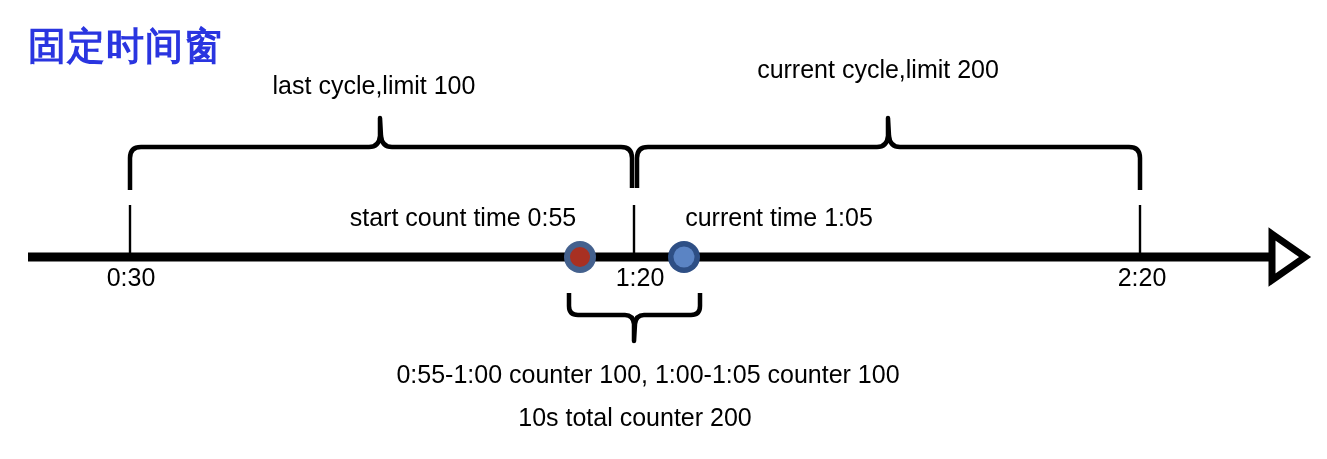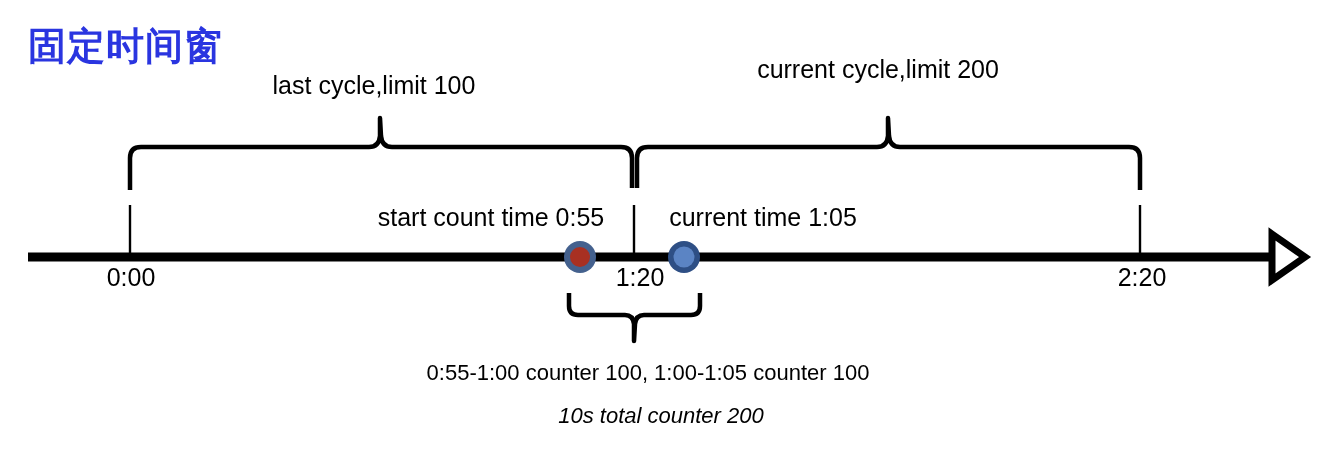--- a/index.html
+++ b/index.html
@@ -33,47 +33,47 @@
   }
   .title {
     color: #2a35e0;
     font-size: 38px;
     font-weight: 700;
     letter-spacing: 1px;
   }
   .cycle-label { font-size: 25px; }
   .inline-label { font-size: 25px; }
   .tick-label { font-size: 25px; }
-  .bottom-label { font-size: 22px; }
+  .bottom-label { font-size: 25px; }
   .center { transform: translateX(-50%); }
 </style>
 </head>
 <body>
 
 <div id="canvas">
 
   <div class="lbl title" style="left:28px; top:27px;">固定时间窗</div>
 
   <div class="lbl cycle-label center" style="left:374px; top:57px;margin-top:16px;">last cycle,limit 100</div>
 
   <div class="lbl cycle-label center" style="left:878px; top:57px;">current cycle,limit 200</div>
 
-  <div class="lbl inline-label center" style="left:463px; top:205px;margin-left:28px;">start count time 0:55</div>
+  <div class="lbl inline-label center" style="left:463px; top:205px;">start count time 0:55</div>
 
-  <div class="lbl inline-label center" style="left:763px; top:205px;text-align:right;">current time 1:05</div>
+  <div class="lbl inline-label center" style="left:779px; top:205px;text-align:right;">current time 1:05</div>
 
-  <div class="lbl tick-label center" style="left:131px; top:265px;">0:00</div>
+  <div class="lbl tick-label center" style="left:131px; top:265px;">0:30</div>
 
   <div class="lbl tick-label center" style="left:640px; top:265px;">1:20</div>
 
   <div class="lbl tick-label center" style="left:1142px; top:265px;">2:20</div>
 
   <div class="lbl bottom-label center" style="left:648px; top:362px;">0:55-1:00 counter 100, 1:00-1:05 counter 100</div>
 
-  <div class="lbl bottom-label center" style="left:661px; top:405px;font-style:italic;">10s total counter 200</div>
+  <div class="lbl bottom-label center" style="left:635px; top:405px;">10s total counter 200</div>
 
   <svg class="layer" viewBox="0 0 1327 459" xmlns="http://www.w3.org/2000/svg">
 
     <g>
       <path d="M130,190
                L130,158
                Q130,147 141,147
                L369,147
                Q379,147 380,136
                L380,118

